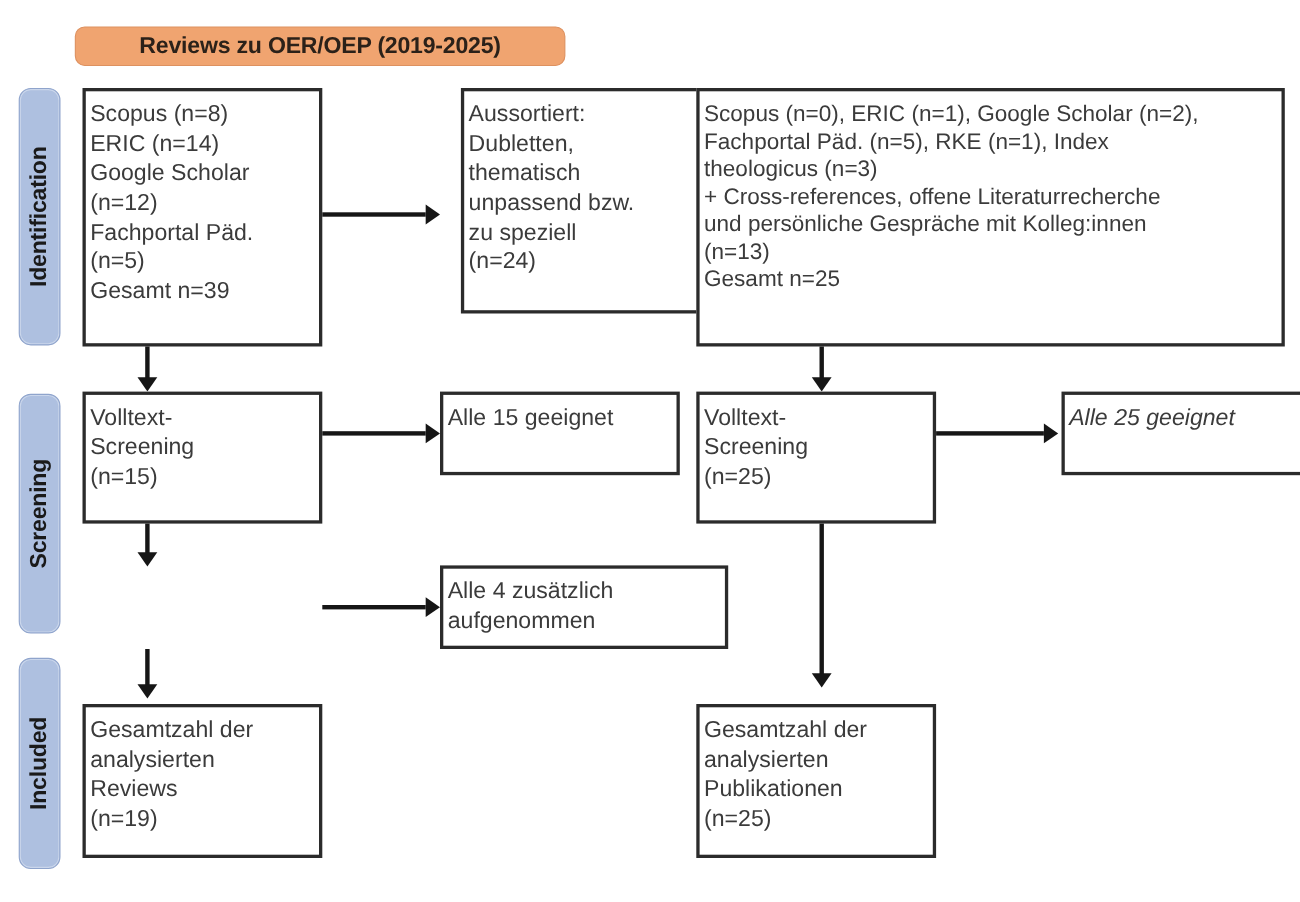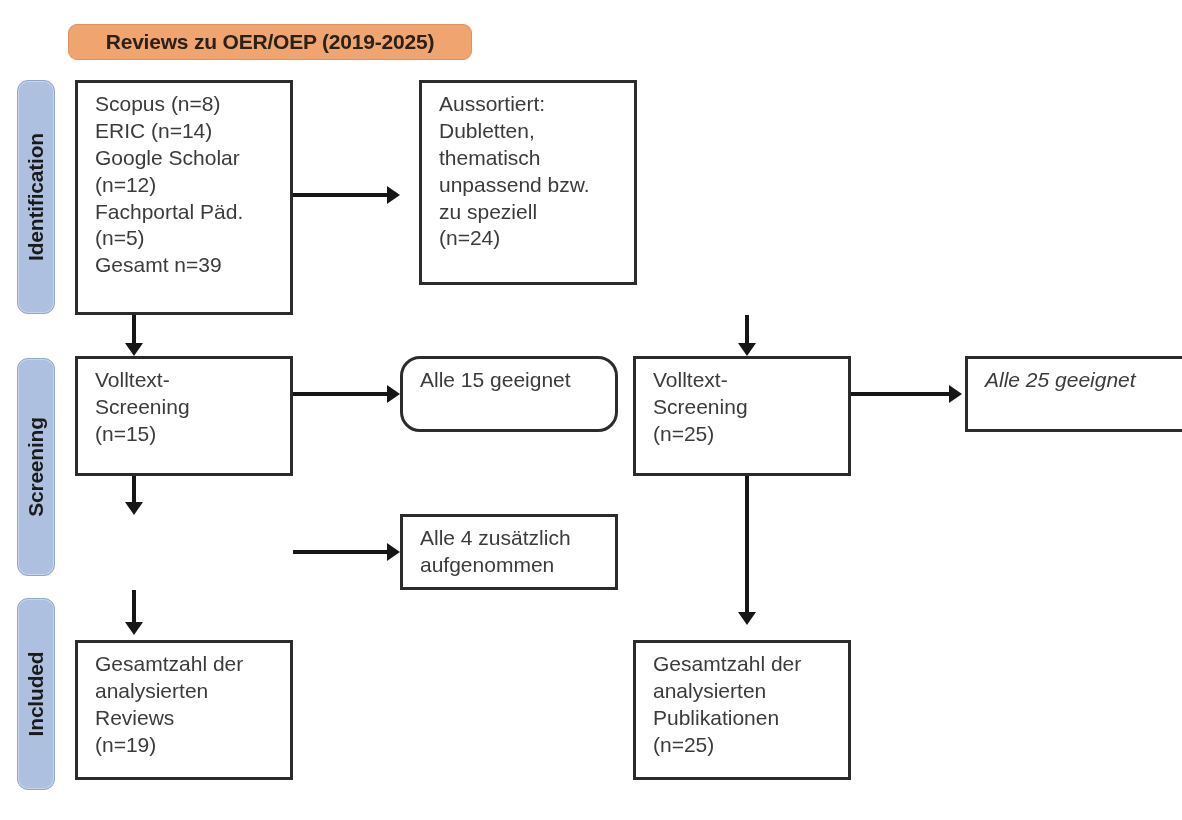--- a/index.html
+++ b/index.html
@@ -52,21 +52,21 @@
     font-weight: bold;
     letter-spacing: -0.2px;
   }
 
   
   .flow-box {
     position: absolute;
     background: #ffffff;
     border: 3px solid #2b2b2b;
     box-sizing: border-box;
-    padding: 8px 10px 6px 17px;
+    padding: 8px 10px 6px 4px;
     font-size: 21px;
     line-height: 1.28;
     color: #3b3b3b;
     white-space: pre-line;
     overflow: hidden;
   }
   .flow-box.compact { font-size: 20.5px; }
   .flow-box.dense { line-height: 1.22; font-size: 20.5px; }
 
   
@@ -103,21 +103,21 @@
   </div>
 
   <div class="stage-pill" style="left:17px; top:358px; width:38px; height:218px;">
     <span class="stage-label">Screening</span>
   </div>
 
   <div class="stage-pill" style="left:17px; top:598px; width:38px; height:192px;">
     <span class="stage-label">Included</span>
   </div>
 
-  <div class="header-pill" style="left:68px; top:24px; width:404px; height:36px;">Reviews zu OER/OEP (2019-2025)</div>
+  <div class="header-pill" style="left:68px; top:24px; width:446px; height:36px;">Reviews zu OER/OEP (2019-2025)</div>
 
 
   <div class="flow-box" style="left:75px; top:80px; width:218px; height:235px;">Scopus (n=8)
 ERIC (n=14)
 Google Scholar
 (n=12)
 Fachportal Päd.
 (n=5)
 Gesamt n=39</div>
 
@@ -131,43 +131,50 @@
   <div class="conn conn-h" style="left:293px; top:193px; width:94px;"></div>
   <div class="arrow-right" style="left:387px; top:186px;"></div>
 
   <div class="conn conn-v" style="left:132px; top:315px; height:32px;"></div>
   <div class="arrow-down" style="left:125px; top:343px;"></div>
 
   <div class="flow-box" style="left:75px; top:356px; width:218px; height:120px;">Volltext-
 Screening
 (n=15)</div>
 
-  <div class="flow-box" style="left:400px; top:356px; width:218px; height:76px;border-radius:20px;">Alle 15 geeignet</div>
+  <div class="flow-box" style="left:400px; top:356px; width:218px; height:76px;">Alle 15 geeignet</div>
 
   <div class="conn conn-h" style="left:293px; top:392px; width:94px;"></div>
   <div class="arrow-right" style="left:387px; top:385px;"></div>
 
   <div class="conn conn-v" style="left:132px; top:476px; height:30px;"></div>
   <div class="arrow-down" style="left:125px; top:502px;"></div>
 
 
-  <div class="flow-box" style="left:400px; top:514px; width:218px; height:76px;">Alle 4 zusätzlich
+  <div class="flow-box" style="left:400px; top:514px; width:262px; height:76px;">Alle 4 zusätzlich
 aufgenommen</div>
 
   <div class="conn conn-h" style="left:293px; top:550px; width:94px;"></div>
   <div class="arrow-right" style="left:387px; top:543px;"></div>
 
   <div class="conn conn-v" style="left:132px; top:590px; height:36px;"></div>
   <div class="arrow-down" style="left:125px; top:622px;"></div>
 
   <div class="flow-box" style="left:75px; top:640px; width:218px; height:140px;">Gesamtzahl der
 analysierten
 Reviews
 (n=19)</div>
 
+  <div class="flow-box dense" style="left:633px; top:80px; width:535px; height:235px;">Scopus (n=0), ERIC (n=1), Google Scholar (n=2),
+Fachportal Päd. (n=5), RKE (n=1), Index
+theologicus (n=3)
++ Cross-references, offene Literaturrecherche
+und persönliche Gespräche mit Kolleg:innen
+(n=13)
+Gesamt n=25</div>
 
   <div class="conn conn-v" style="left:745px; top:315px; height:32px;"></div>
   <div class="arrow-down" style="left:738px; top:343px;"></div>
 
   <div class="flow-box" style="left:633px; top:356px; width:218px; height:120px;">Volltext-
 Screening
 (n=25)</div>
 
   <div class="flow-box" style="left:965px; top:356px; width:227px; height:76px;font-style:italic;">Alle 25 geeignet</div>
 

